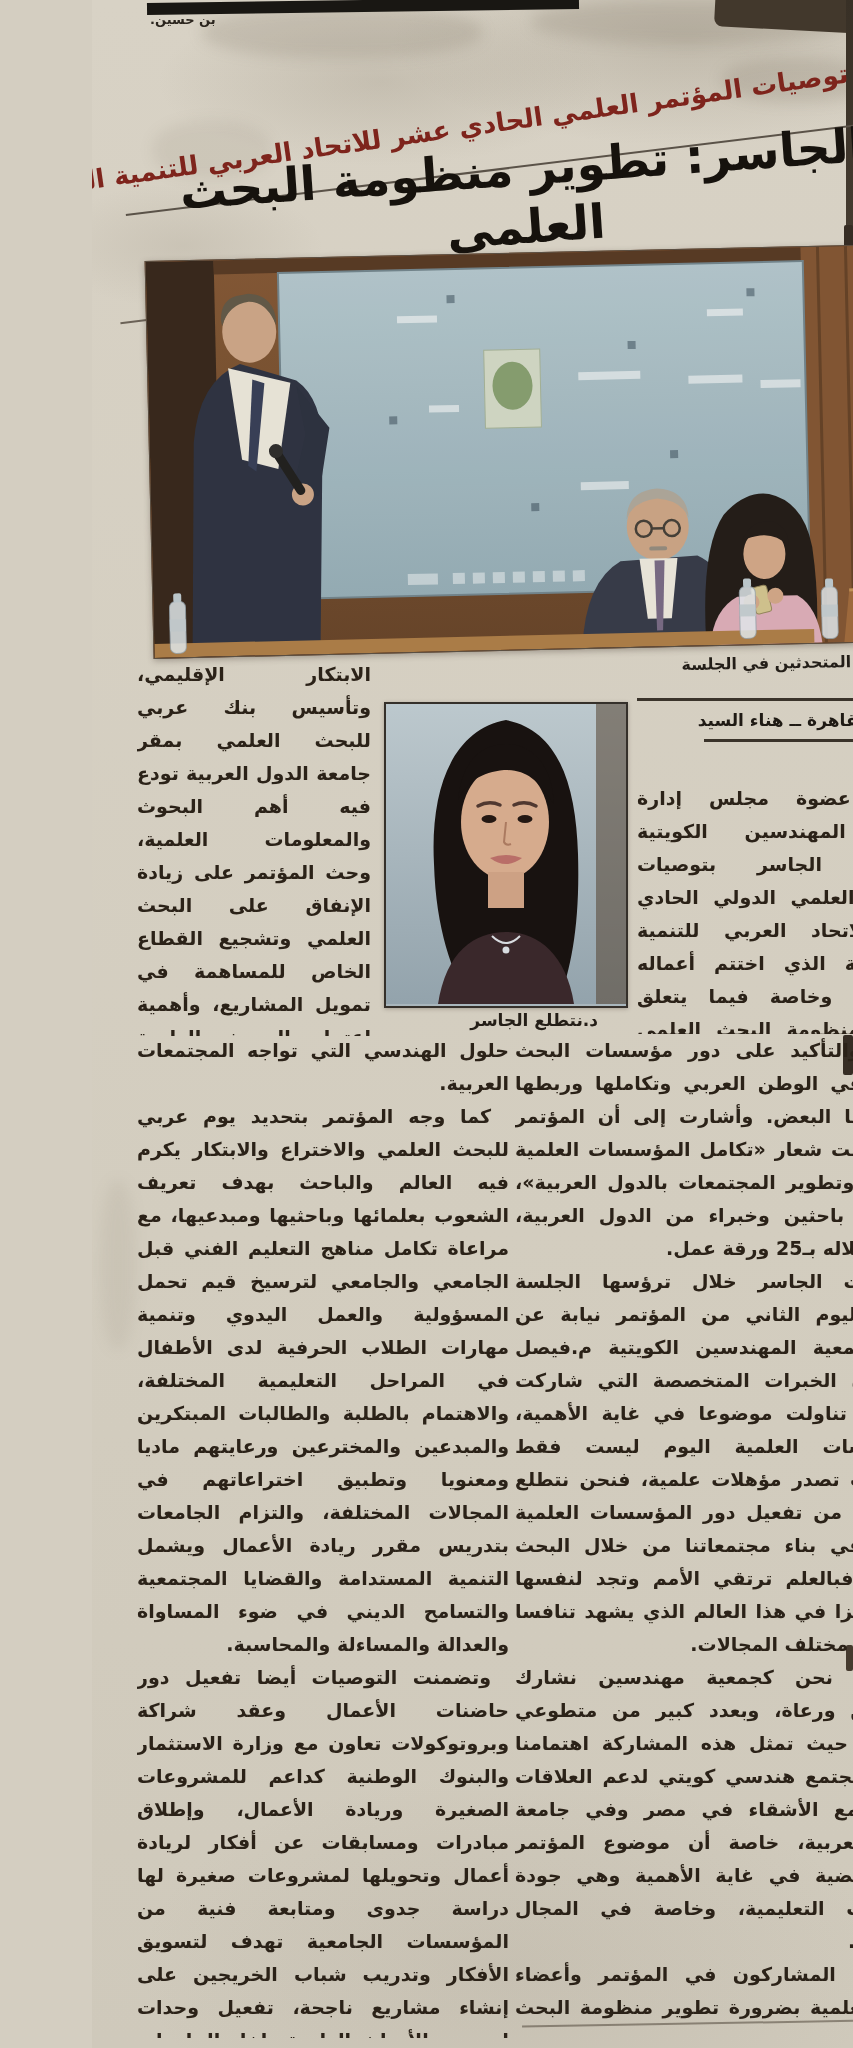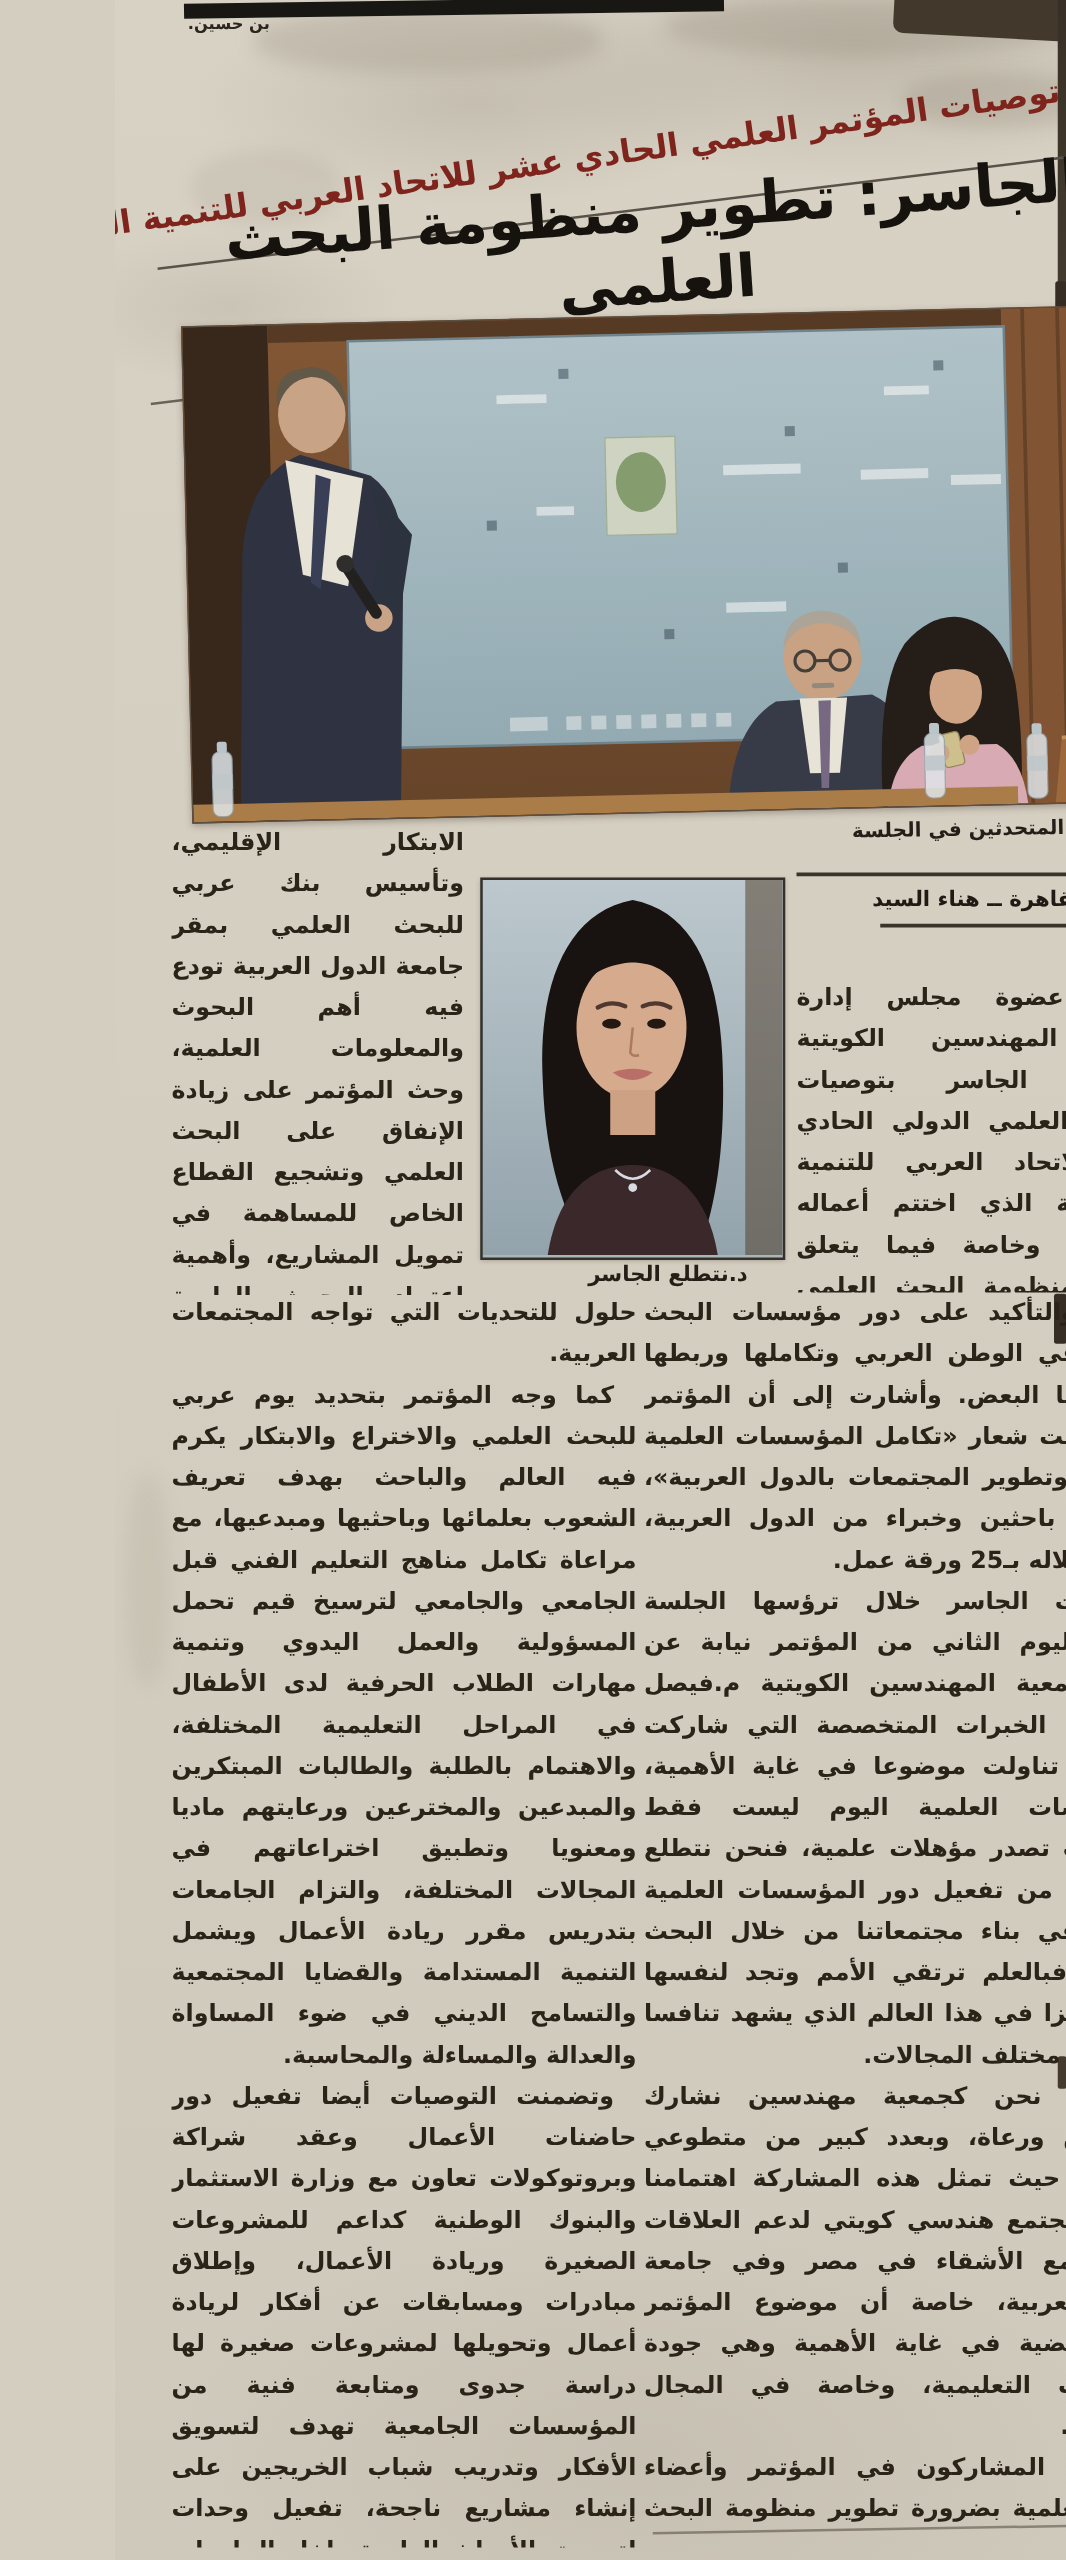--- a/index.html
+++ b/index.html
@@ -239,19 +239,19 @@
       <path d="M106,232 Q120,246 134,232" stroke="#d8dce0" stroke-width="2" fill="none"></path>
       <circle cx="120" cy="246" r="3.5" fill="#d8dce0"></circle>
     </svg>
   </div>
   <div class="abs portrait-caption">د.نتطلع الجاسر</div>
 
   <div class="abs col col-c">
     <p>الابتكار الإقليمي، وتأسيس بنك عربي للبحث العلمي بمقر جامعة الدول العربية تودع فيه أهم البحوث والمعلومات العلمية، وحث المؤتمر على زيادة الإنفاق على البحث العلمي وتشجيع القطاع الخاص للمساهمة في تمويل المشاريع، وأهمية اعتماد البحوث العلمية في عملية التنمية في الدول العربية لتمكينها من إيجاد</p>
   </div>
   <div class="abs col col-d">
-    <p>حلول للتحديات التي تواجه المجتمعات العربية.</p>
+    <p>حلول الهندسي التي تواجه المجتمعات العربية.</p>
     <p class="ind">كما وجه المؤتمر بتحديد يوم عربي للبحث العلمي والاختراع والابتكار يكرم فيه العالم والباحث بهدف تعريف الشعوب بعلمائها وباحثيها ومبدعيها، مع مراعاة تكامل مناهج التعليم الفني قبل الجامعي والجامعي لترسيخ قيم تحمل المسؤولية والعمل اليدوي وتنمية مهارات الطلاب الحرفية لدى الأطفال في المراحل التعليمية المختلفة، والاهتمام بالطلبة والطالبات المبتكرين والمبدعين والمخترعين ورعايتهم ماديا ومعنويا وتطبيق اختراعاتهم في المجالات المختلفة، والتزام الجامعات بتدريس مقرر ريادة الأعمال ويشمل التنمية المستدامة والقضايا المجتمعية والتسامح الديني في ضوء المساواة والعدالة والمساءلة والمحاسبة.</p>
     <p class="ind">وتضمنت التوصيات أيضا تفعيل دور حاضنات الأعمال وعقد شراكة وبروتوكولات تعاون مع وزارة الاستثمار والبنوك الوطنية كداعم للمشروعات الصغيرة وريادة الأعمال، وإطلاق مبادرات ومسابقات عن أفكار لريادة أعمال وتحويلها لمشروعات صغيرة لها دراسة جدوى ومتابعة فنية من المؤسسات الجامعية تهدف لتسويق الأفكار وتدريب شباب الخريجين على إنشاء مشاريع ناجحة، تفعيل وحدات لتسويق الأبحاث العلمية داخل الجامعات المصرية وربطها جميعا على شبكة وزارة الاستثمار، وتشكيل الوعي المجتمعي الصحي ضرورة لمكافحة الأمراض المزمنة التي تشكل 86٪ للوفيات في مصر، وكذلك الأمر في الدول العربية عن طريق رسائل للتوعية وندوات وتدريب مثقفين صحيين، وتأسيس مركز رقمنة البحث العربي لتسهيل عملية التشارك المعرفي العربي وتبادل الخبرات.</p>
   </div>
 
   <div class="abs end-rule"></div>
 </div>
 
 </body></html>

